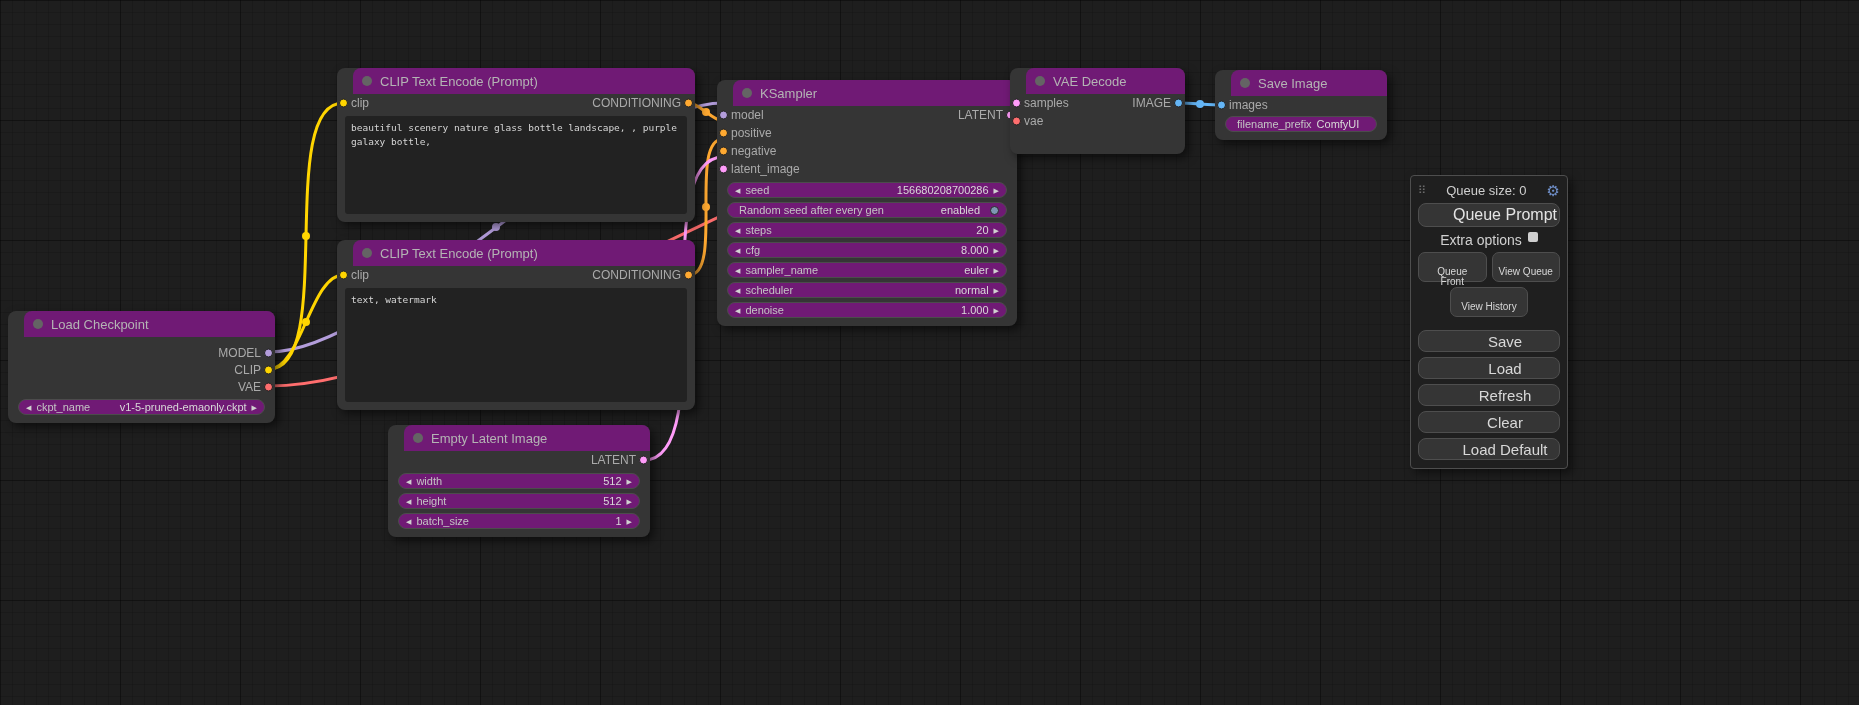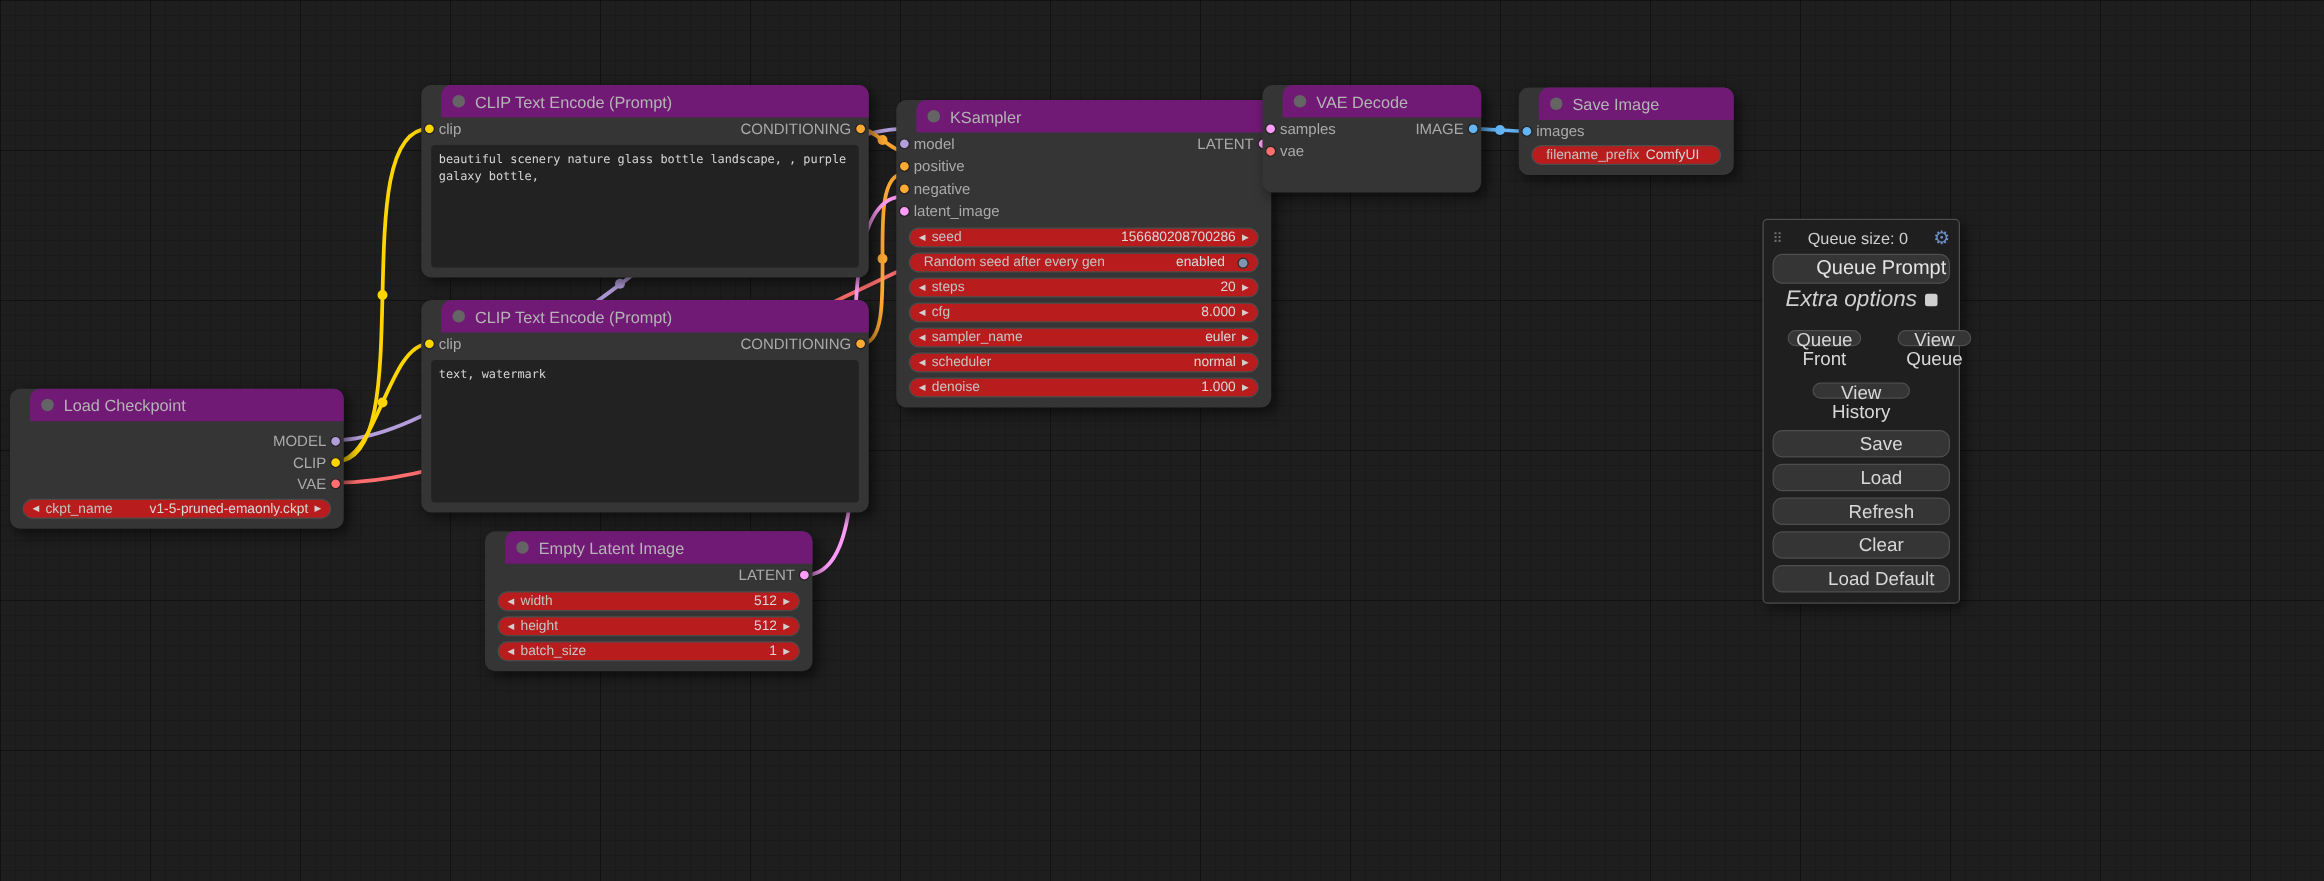--- a/index.html
+++ b/index.html
@@ -47,21 +47,21 @@
   .prompt-box {
     display: block; width: calc(100% - 16px); margin: 4px 8px;
     background: #222; border: none; border-radius: 3px; resize: none;
     color: #d6d6d6; font-family: "DejaVu Sans Mono", monospace;
     font-size: 9.5px; line-height: 14px; padding: 5px 6px; overflow: hidden;
   }
 
   .widgets { padding: 4px 10px 0; }
   .widget {
     height: 16px; display: flex; align-items: center; gap: 5px;
-    background: #b91c1c; border: 1px solid #4c4c4c; border-radius: 8px;
+    background: #701a75; border: 1px solid #4c4c4c; border-radius: 8px;
     margin-bottom: 4px; padding: 0 7px; font-size: 11px; color: #c4c4c4;
     white-space: nowrap;
   }
   .widget .arrow { font-size: 7px; color: #d0d0d0; line-height: 1; cursor: pointer; }
   .widget .wvalue { margin-left: auto; color: #d8d8d8; }
   .toggle-dot { width: 9px; height: 9px; border-radius: 50%; margin-left: 5px; flex: 0 0 auto; border: 1px solid #2a2a2a; }
 
   #queue-panel {
     position: absolute; left: 1410px; top: 175px; width: 158px; z-index: 3;
     background: #1f1f1f; border: 1px solid #4e4e4e; border-radius: 4px;
@@ -72,24 +72,24 @@
   .drag-handle { color: #6b6b6b; font-size: 11px; cursor: grab; }
   .qp-title { flex: 1; text-align: center; font-size: 13px; color: #cfcfcf; }
   .gear { font-size: 15px; cursor: pointer; line-height: 1; }
   button.qbtn {
     display: block; width: 100%; background: #353535;
     border: 1px solid #4e4e4e; border-radius: 8px; color: #d8d8d8;
     font-family: inherit; font-size: 15px; height: 22px;
     margin: 0 0 5px; cursor: pointer; padding-left: 32px;
   }
   button.qbtn.big { font-size: 16px; height: 24px; color: #e4e4e4; }
-  .extra-row { display: flex; align-items: center; justify-content: center; gap: 6px; font-size: 18px; height: 15px; margin-bottom: 5px; font-style: italic; }
+  .extra-row { display: flex; justify-content: center; gap: 6px; font-size: 14px; height: 15px; margin-bottom: 5px; }
   .checkbox { width: 10px; height: 10px; background: #cfcfcf; border-radius: 2px; cursor: pointer; }
   .row2 { display: flex; gap: 5px; margin-bottom: 5px; }
-  button.qbtn.small { font-size: 15px; height: 13px; border-radius: 7px; margin: 12px; padding: 0 6px; flex: 1; line-height: 1; }
+  button.qbtn.small { font-size: 10px; height: 13px; border-radius: 7px; margin: 0; padding: 14px 6px; flex: 1; line-height: 1; }
   .center-row { display: flex; justify-content: center; margin-bottom: 13px; }
   .center-row button.qbtn.small { flex: 0 0 auto; width: 78px; }
 </style>
 </head>
 <body>
 
 <svg id="wires" width="1859" height="705" viewBox="0 0 1859 705">
   <path class="wire" d="M269,352 C389,352 603,103 723,103" style="stroke: rgb(179, 157, 219);"></path>
   <circle cx="496" cy="227" r="4" style="fill: rgb(179, 157, 219);"></circle>
 

